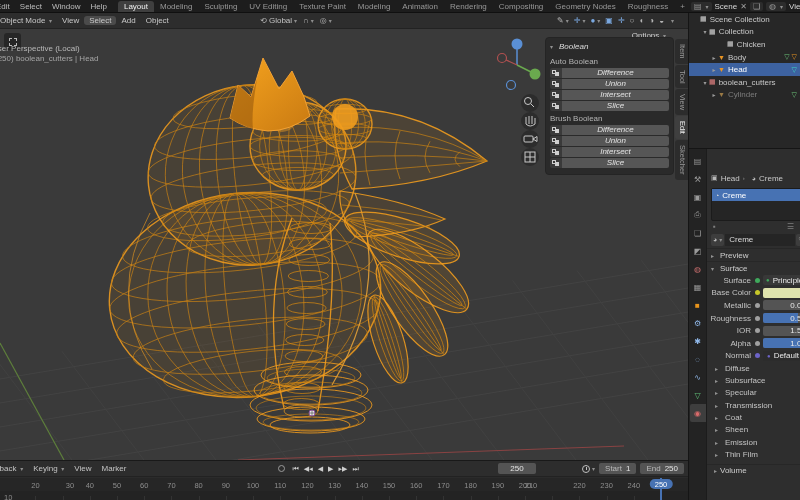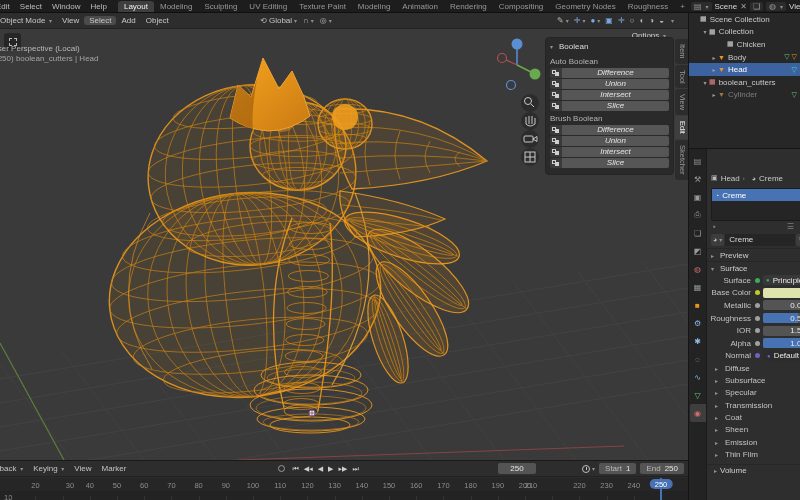--- a/index.html
+++ b/index.html
@@ -34,21 +34,21 @@
   #options-btn { position:absolute; right:22px; top:18px; z-index:5; color:#cfcfcf; }
   #tool-btn { position:absolute; left:4px; top:20px; width:17px; height:17px; background:#262626;
     border-radius:3px; z-index:4; display:flex; align-items:center; justify-content:center; }
   #tool-btn i { display:block; width:8px; height:8px; border:1px dashed #b9b9b9; }
   #vp-info { position:absolute; left:2px; top:31px; z-index:4; line-height:10px; color:#b9b9b9; }
   #vp-info .l2 { color:#a5a5a5; }
 
   
   #bool-panel { position:absolute; left:545px; top:24px; width:129px; z-index:6;
     background:rgba(41,41,41,.95); border:1px solid #242424; border-radius:4px; padding:3px 4px 5px; }
-  #bool-head { display:flex; align-items:center; color:#dcdcdc; padding:1px 0 3px; }
+  #bool-head { display:flex; align-items:center; color:#dcdcdc; padding:1px 0 3px;font-style:italic; }
   .bool-label { color:#b4b4b4; margin:3px 0 2px; }
   .bool-btn { display:flex; height:10px; margin-bottom:1px; border-radius:2px; overflow:hidden;font-style:italic; }
   .bool-ic { width:12px; background:#3a3a3a; position:relative; flex:none; }
   .bool-ic i { position:absolute; width:4px; height:4px; border:1px solid #cfcfcf; left:2px; top:2px; }
   .bool-ic i+i { left:5px; top:4px; background:#cfcfcf; }
   .bool-txt { flex:1; background:#565656; color:#e3e3e3; text-align:center; line-height:10px; }
 
   
   #npanel-tabs { position:absolute; right:0; top:26px; width:13px; z-index:5; display:flex;
     flex-direction:column; gap:1px; }

